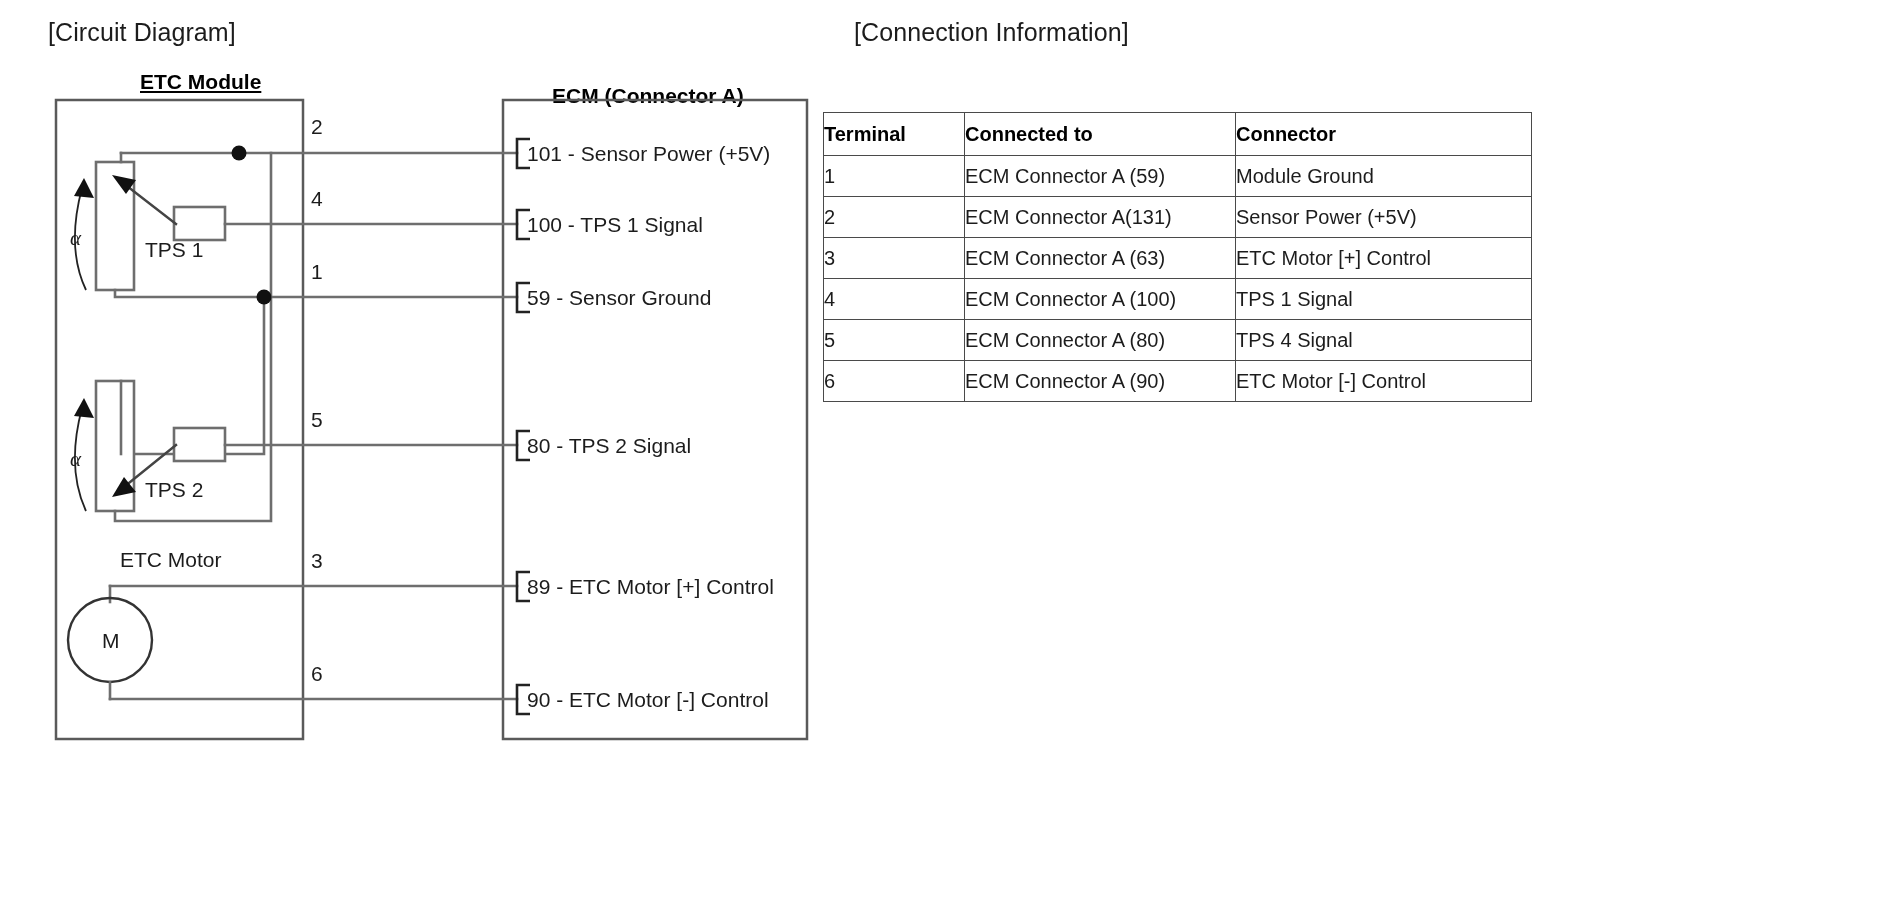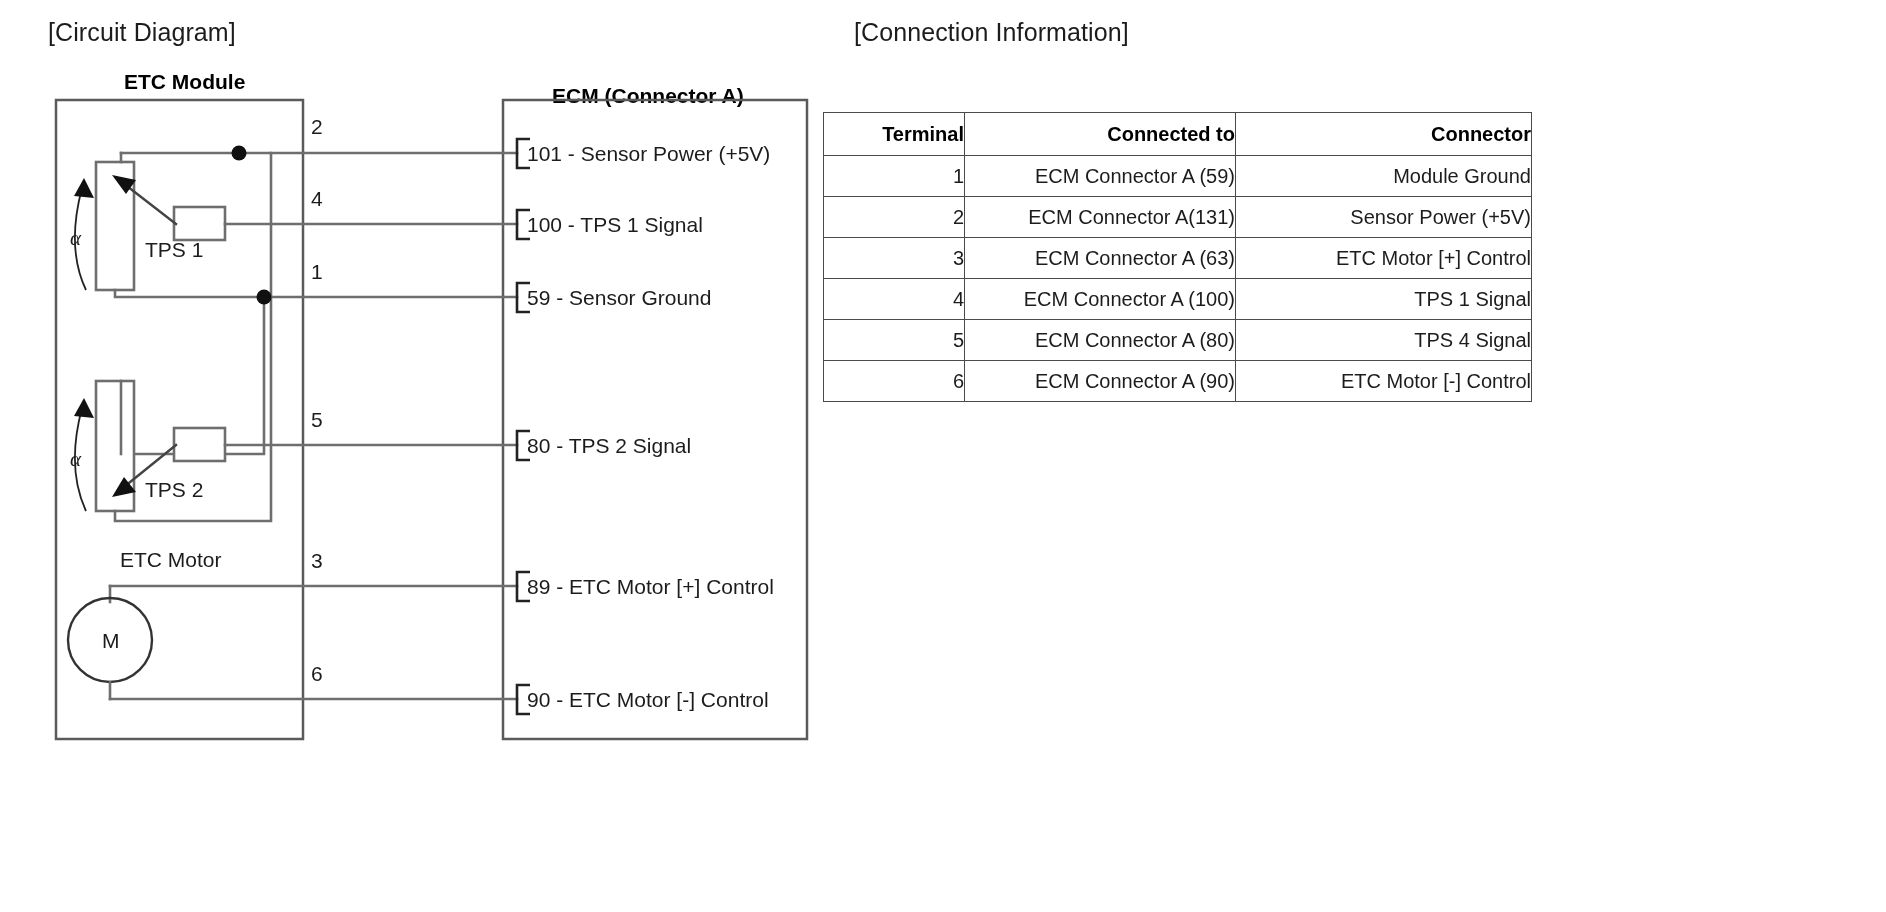--- a/index.html
+++ b/index.html
@@ -33,21 +33,21 @@
   #heading-connection { left: 818px; top: 18px; margin-left: 36px; }
 
   
   .box-title {
     position: absolute;
     font-size: 21px;
     font-weight: bold;
     color: #000;
     white-space: nowrap;
   }
-  #title-etc { left: 124px; top: 70px; }
+  #title-etc { left: 140px; top: 70px; text-decoration: underline; }
   #title-ecm { left: 552px; top: 84px; text-align: center; }
 
   
   #schematic {
     position: absolute;
     left: 0;
     top: 0;
     width: 1886px;
     height: 912px;
   }
@@ -98,21 +98,21 @@
     top: 112px;
     border-collapse: collapse;
     background: #fff;
     table-layout: fixed;
   }
   #conn-table th,
   #conn-table td {
     border: 1.5px solid #4a4a4a;
     font-size: 20px;
     color: #1c1c1c;
-    text-align: right;
+    text-align: left;
     vertical-align: middle;
     padding: 0;
     height: 40px;
     white-space: nowrap;
   }
   #conn-table th {
     font-weight: bold;
     height: 42px;
     color: #000;
   }

